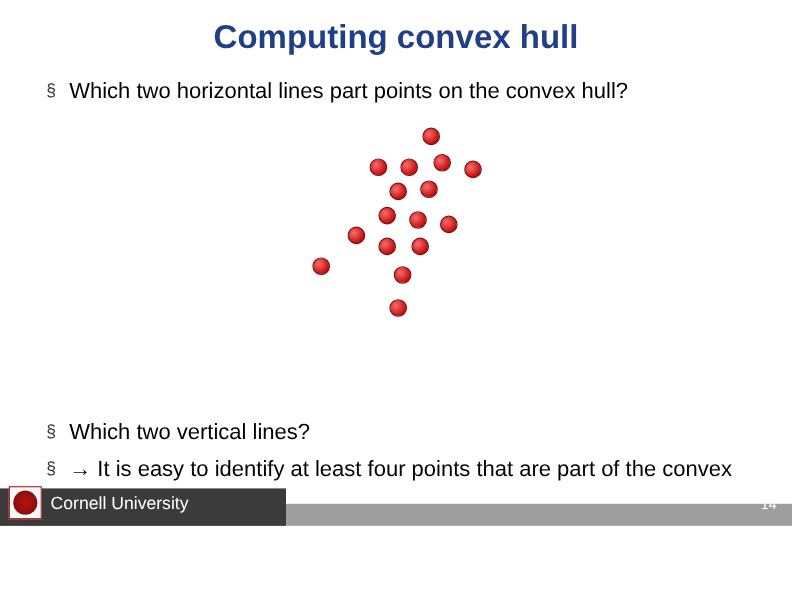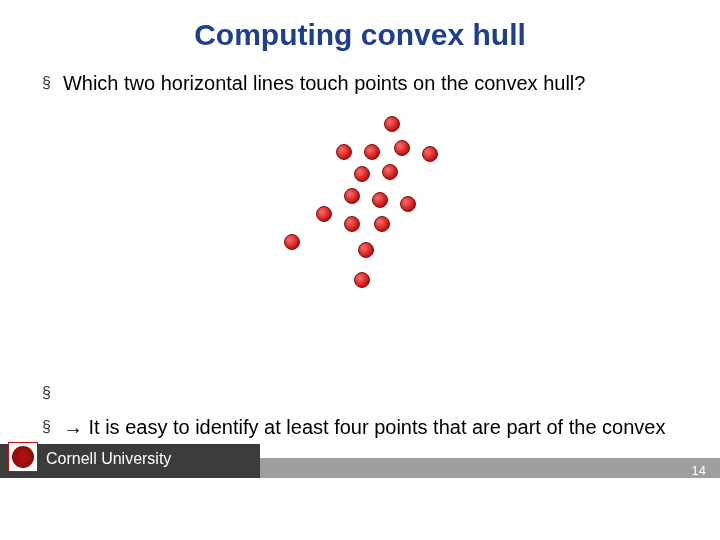--- a/index.html
+++ b/index.html
@@ -13,43 +13,44 @@
   .figure { text-align: center; margin: 10px 0 18px 0; }
   .dots { display: inline-block; position: relative; width: 200px; height: 190px; }
   .dot { position: absolute; width: 16px; height: 16px; border-radius: 50%; background: radial-gradient(circle at 35% 35%, #ff6b6b, #c21010 70%); border: 1px solid #7a0b0b; }
   .lower { position: absolute; left: 0; right: 0; top: 380px; padding: 0 34px 0 42px; }
   .footer { position: absolute; bottom: 0; left: 0; right: 0; height: 38px; }
   .footer-grey { position: absolute; left: 0; bottom: 0; height: 20px; width: 100%; background: #9e9e9e; }
   .footer-dark { position: absolute; left: 0; bottom: 0; height: 34px; width: 260px; background: #3b3b3b; }
   .logo-box { position: absolute; left: 8px; bottom: 6px; width: 30px; height: 30px; background: #fff; border: 1px solid #b11; display: flex; align-items: center; justify-content: center; }
   .seal { width: 22px; height: 22px; border-radius: 50%; background: radial-gradient(circle, #b11 0%, #8a0d0d 70%); }
   .univ { position: absolute; left: 46px; bottom: 10px; color: #fff; font-family: Liberation Sans, sans-serif; font-size: 16px; margin-top: 26px; }
-  .pagenum { position: absolute; right: 14px; bottom: 0; color: #fff; font-size: 13px; }
+  .pagenum { position: absolute; right: 14px; bottom: 12px; color: #fff; font-size: 13px; }
 </style>
 </head>
 <body>
 
 <div class="slide">
 
   <div class="title">Computing convex hull</div>
 
   <div class="content">
     <div class="bullet">
       <span class="marker">§</span>
-      <span class="text">Which two horizontal lines touch points on the convex hull?</span>
+      <span class="text">Which two horizontal lines part points on the convex hull?</span>
     </div>
 
     <div class="figure">
       <div class="dots" id="dots"><div class="dot" style="left: 120px; top: 10px;"></div><div class="dot" style="left: 72px; top: 38px;"></div><div class="dot" style="left: 100px; top: 38px;"></div><div class="dot" style="left: 130px; top: 34px;"></div><div class="dot" style="left: 158px; top: 40px;"></div><div class="dot" style="left: 90px; top: 60px;"></div><div class="dot" style="left: 118px; top: 58px;"></div><div class="dot" style="left: 80px; top: 82px;"></div><div class="dot" style="left: 108px; top: 86px;"></div><div class="dot" style="left: 136px; top: 90px;"></div><div class="dot" style="left: 52px; top: 100px;"></div><div class="dot" style="left: 80px; top: 110px;"></div><div class="dot" style="left: 110px; top: 110px;"></div><div class="dot" style="left: 20px; top: 128px;"></div><div class="dot" style="left: 94px; top: 136px;"></div><div class="dot" style="left: 90px; top: 166px;"></div></div>
     </div>
   </div>
 
   <div class="lower">
     <div class="bullet">
       <span class="marker">§</span>
+      <span class="text">Which two vertical lines?</span>
     </div>
     <div class="bullet">
       <span class="marker">§</span>
       <span class="text"><span>→</span><span> It is easy to identify at least four points that are part of the convex hull</span></span>
     </div>
   </div>
 
   <div class="footer">
     <div class="footer-grey"></div>
     <div class="footer-dark"></div>

